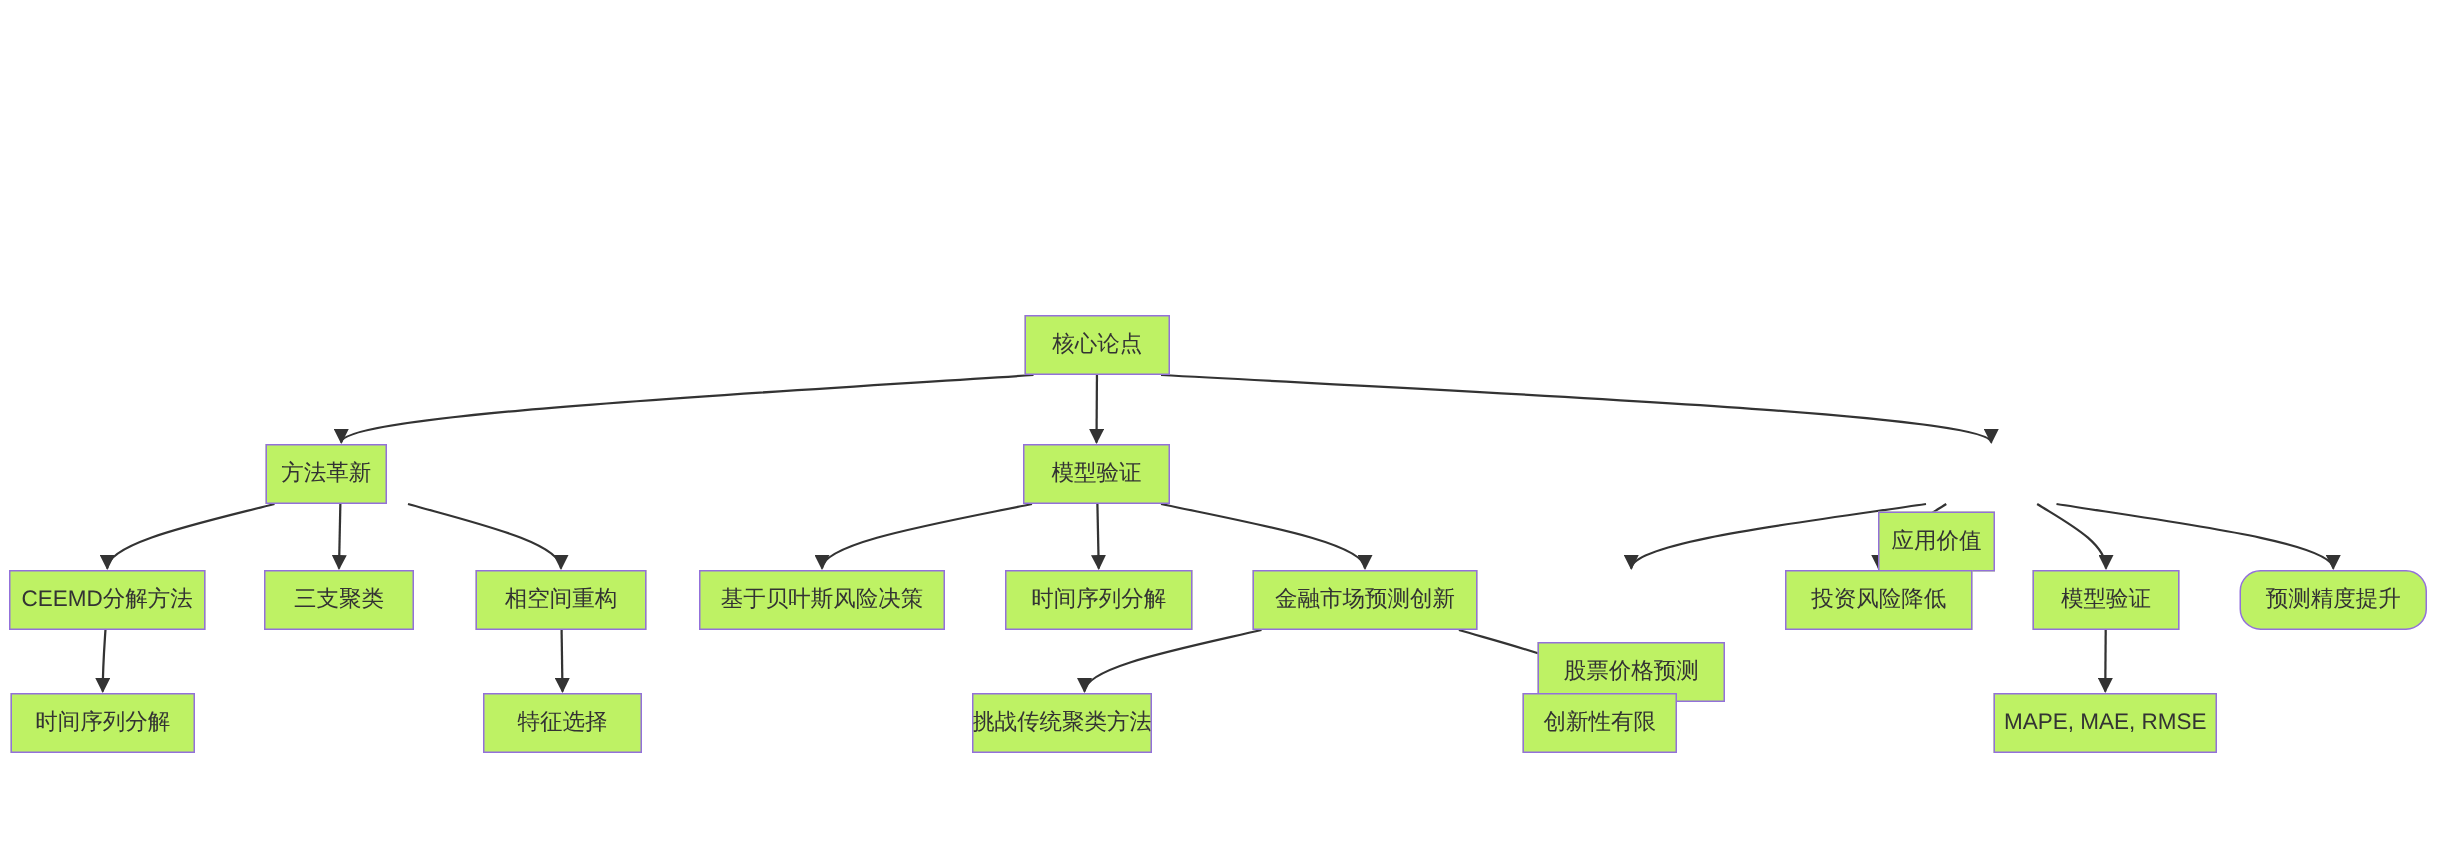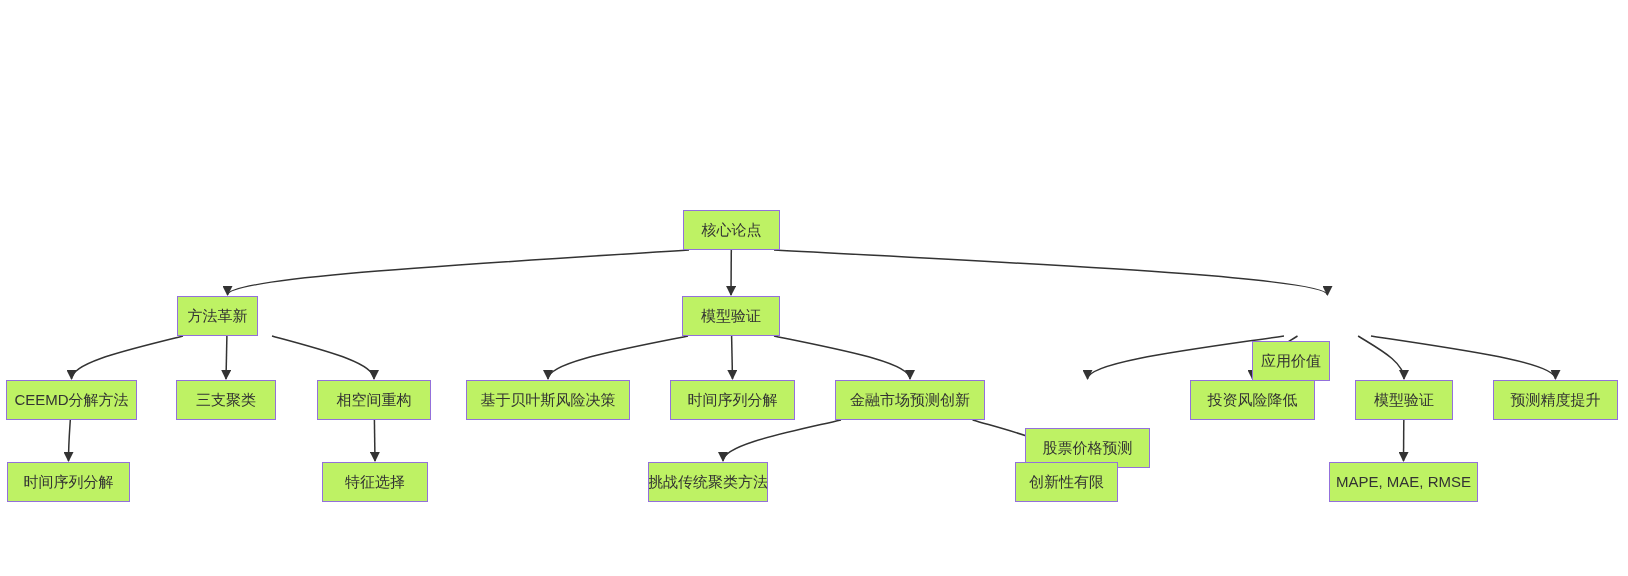--- a/index.html
+++ b/index.html
@@ -110,21 +110,21 @@
       </div>
       <div class="node" style="left: 1025px; top: 380px; width: 125px; height: 40px; margin-top: 48px;">
         <span class="node-label">股票价格预测</span>
       </div>
       <div class="node" style="left: 1190px; top: 380px; width: 125px; height: 40px;">
         <span class="node-label">投资风险降低</span>
       </div>
       <div class="node" style="left: 1355px; top: 380px; width: 98px; height: 40px;">
         <span class="node-label">模型验证</span>
       </div>
-      <div class="node" style="left: 1493px; top: 380px; width: 125px; height: 40px;">
+      <div class="node" style="left: 1493px; top: 380px; width: 125px; height: 40px; border-radius: 14px;">
         <span class="node-label">预测精度提升</span>
       </div>
       <div class="node" style="left: 7px; top: 462px; width: 123px; height: 40px;">
         <span class="node-label">时间序列分解</span>
       </div>
       <div class="node" style="left: 322px; top: 462px; width: 106px; height: 40px;">
         <span class="node-label">特征选择</span>
       </div>
       <div class="node" style="left: 648px; top: 462px; width: 120px; height: 40px;">
         <span class="node-label">挑战传统聚类方法</span>

